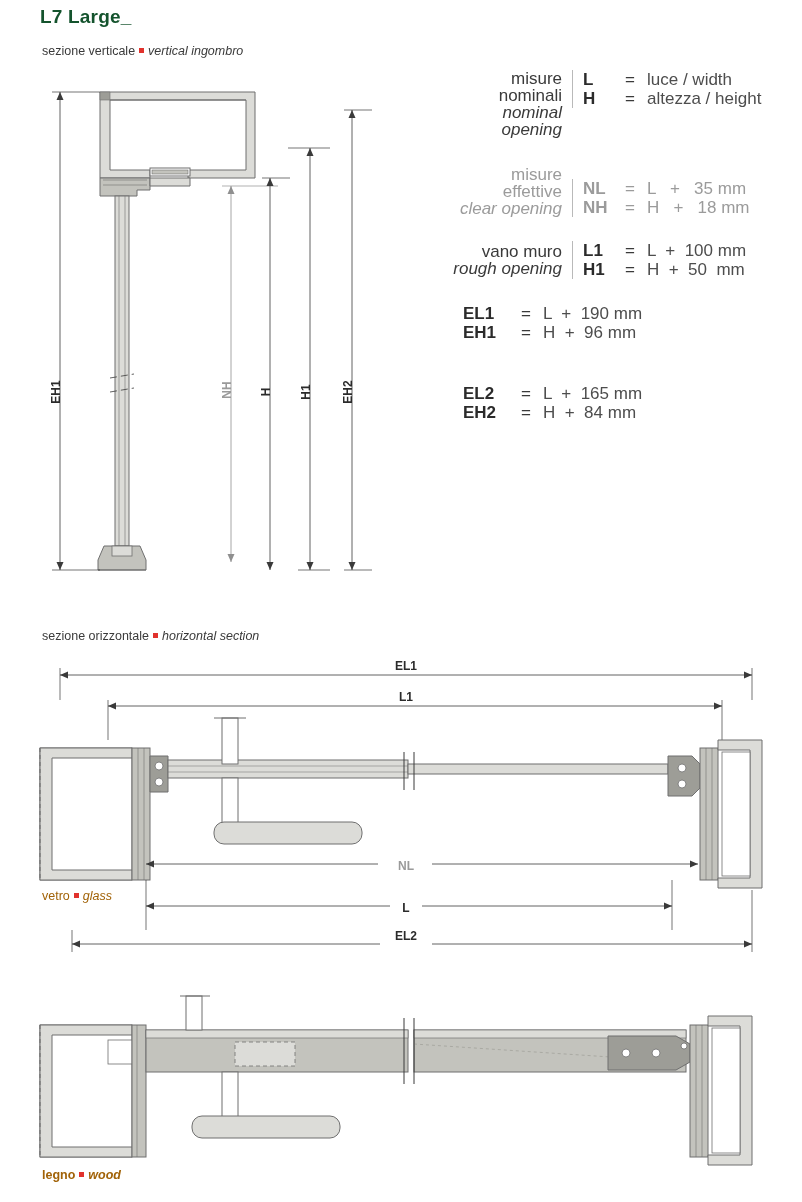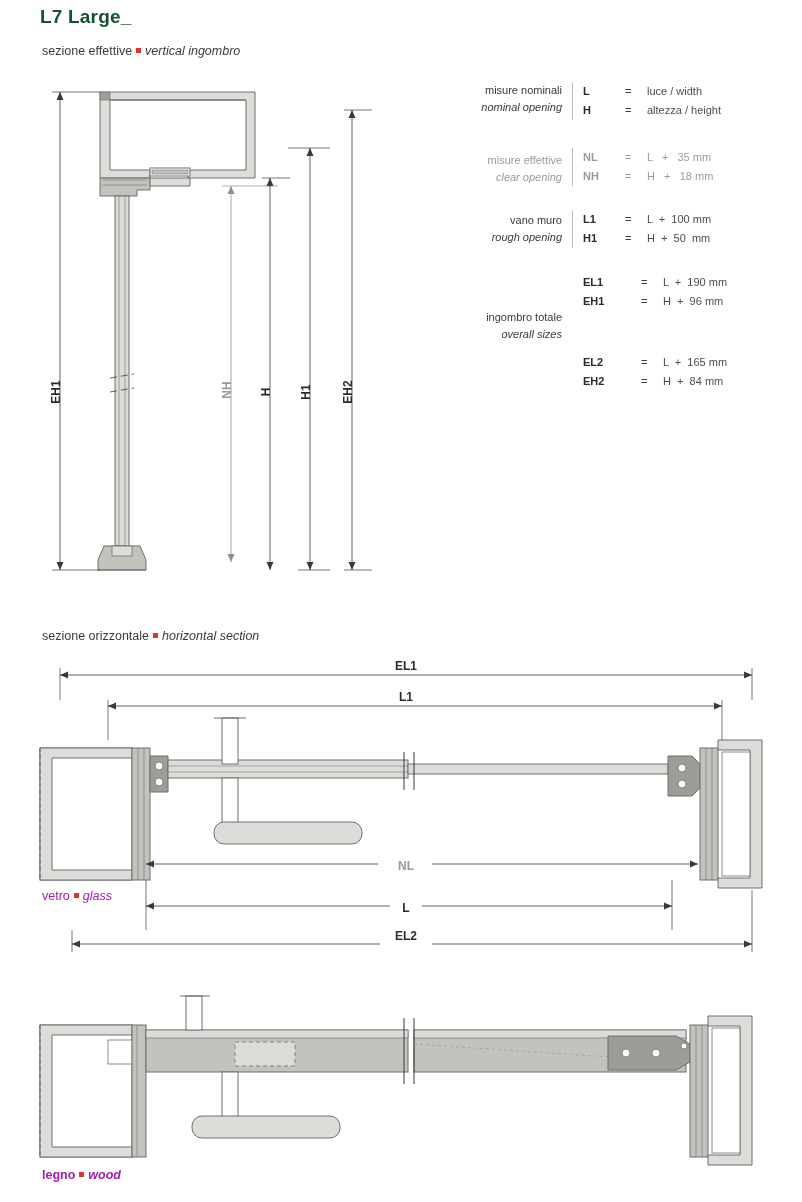--- a/index.html
+++ b/index.html
@@ -25,23 +25,23 @@
   }
   .sect-label {
     position: absolute;
     font-size: 12.5px;
     color: #3a3a3a;
   }
   .sect-label i { font-style: italic; }
   .sq { display:inline-block; width:5px; height:5px; background:#e1322d; vertical-align: middle; margin: 0 4px 2px 4px;}
   .legend {
     position: absolute;
-    left: 452px; top: 82px;
+    left: 452px; top: 70px;
     width: 330px;
-    font-size: 11px;
+    font-size: 17px;
     color: #3a3a3a;
   }
   .lg-row { display: flex; align-items: flex-start; }
   .lg-left {
     width: 120px;
     text-align: right;
     padding-right: 10px;
     line-height: 17px;
   }
   .lg-left .it { font-style: italic; }
@@ -51,35 +51,35 @@
   .sym { font-weight: bold; width: 42px; display:inline-block; color:#2b2b2b;}
   .sym.w { width: 58px; }
   .eq { width: 22px; display:inline-block; }
   .val { color: #4d4d4d; }
   .grey .sym, .grey .eq, .grey .val { color: #9b9b9b; }
   .grey .lg-left { color: #9b9b9b; }
   svg { position: absolute; left: 0; top: 0; }
   .cap {
     position: absolute;
     font-size: 12.5px;
-    color: #a21caf;
+    color: #a16207;
   }
   .cap i { font-style: italic; }
   .dimtxt { font-size: 12px; font-weight: bold; fill: #2b2b2b; font-family: "Liberation Sans", sans-serif;}
   .dimtxt.g { fill: #9a9a9a; }
 </style>
 </head>
 <body>
 
 <div id="page">
 
   <div class="ttl">L7 Large_</div>
 
   <div class="sect-label" style="left:42px; top:44px;">
-    <span>sezione effettive</span><span class="sq"></span><i>vertical ingombro</i>
+    <span>sezione verticale</span><span class="sq"></span><i>vertical ingombro</i>
   </div>
 
   <div class="sect-label" style="left:42px; top:629px;">
     <span>sezione orizzontale</span><span class="sq"></span><i>horizontal section</i>
   </div>
 
   <div class="legend">
 
     <div class="lg-row" style="margin-bottom:28px;">
       <div class="lg-left">
@@ -132,24 +132,20 @@
         </div>
         <div class="lg-line">
           <span class="sym">H1</span>
           <span class="eq">=</span>
           <span class="val">H  +  50  mm</span>
         </div>
       </div>
     </div>
 
     <div class="lg-row">
-      <div class="lg-left" style="padding-top:36px;">
-        <div>ingombro totale</div>
-        <div class="it">overall sizes</div>
-      </div>
       <div class="lg-right nobar">
         <div class="lg-line">
           <span class="sym w">EL1</span>
           <span class="eq">=</span>
           <span class="val">L  +  190 mm</span>
         </div>
         <div class="lg-line" style="margin-bottom:42px;">
           <span class="sym w">EH1</span>
           <span class="eq">=</span>
           <span class="val">H  +  96 mm</span>

